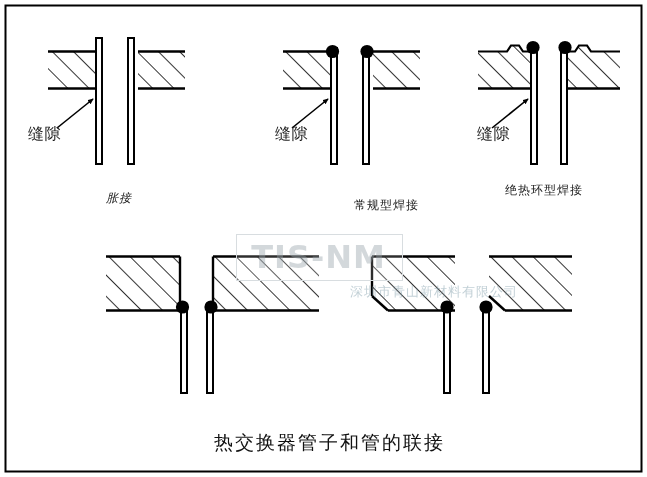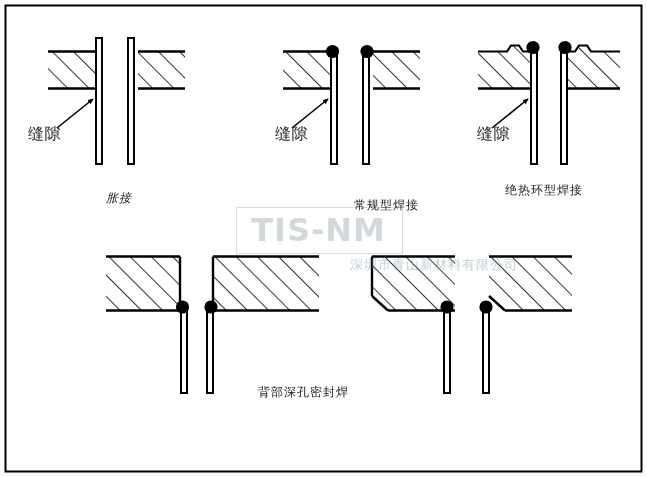--- a/index.html
+++ b/index.html
@@ -42,20 +42,21 @@
     letter-spacing: 1px;
   }
   .main-title {
     font-size: 19px;
     letter-spacing: 2px;
     color: #111111;
   }
   .wm {
     position: absolute;
     pointer-events: none;
+    margin-top: 27px;
   }
   .wm-box {
     left: 236px;
     top: 207px;
     width: 165px;
     height: 45px;
     border: 1px solid #d8dde0;
     background: rgba(255,255,255,0.18);
   }
   .wm-main {
@@ -235,16 +236,16 @@
   <div class="wm wm-main">TIS-NM</div>
   <div class="wm wm-sub">深圳市青山新材料有限公司</div>
 
   <div class="gap-label" style="left:28px; top:124px;">缝隙</div>
   <div class="gap-label" style="left:275px; top:124px;">缝隙</div>
   <div class="gap-label" style="left:477px; top:124px;">缝隙</div>
 
   <div class="diag-label" style="left:106px; top:190px;font-style:italic;">胀接</div>
   <div class="diag-label" style="left:322px; top:197px;margin-left:32px;">常规型焊接</div>
   <div class="diag-label" style="left:505px; top:182px;">绝热环型焊接</div>
-  <div class="diag-label" style="left:258px; top:384px;">背部深孔密封焊</div>
-
+
+  <div class="main-title" style="left:214px; top:430px;">热交换器管子和管的联接</div>
 
 </div>
 
 </body></html>

